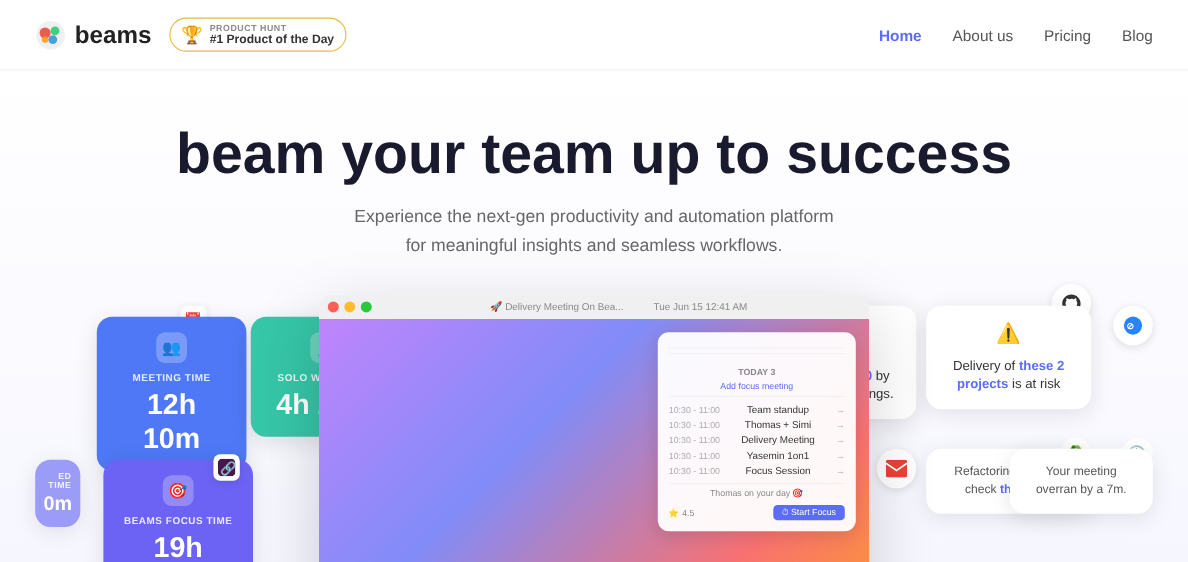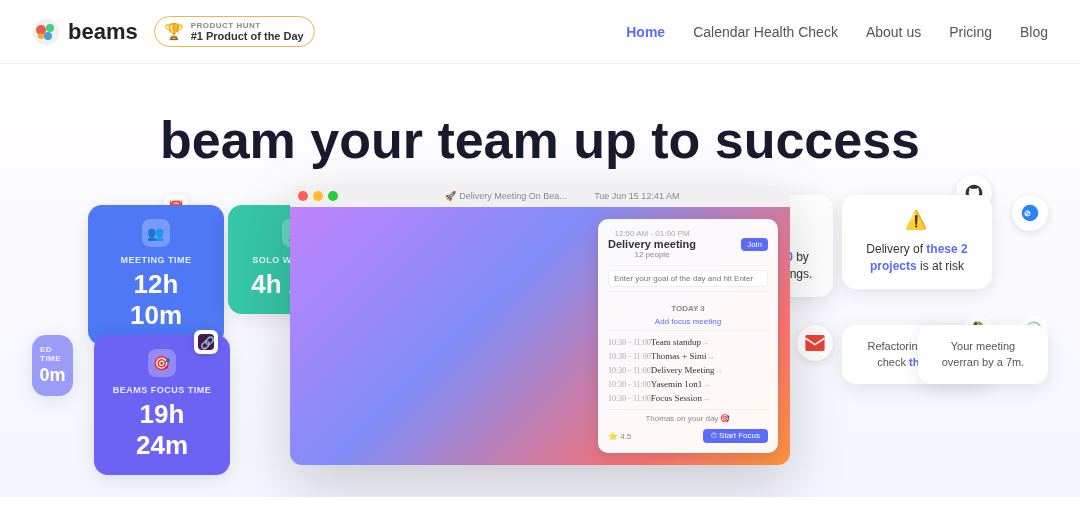--- a/index.html
+++ b/index.html
@@ -60,21 +60,21 @@
     }
     .card-focus-time {
       left: 62px; top: 150px; width: 136px; background: #6c63f5; color: #fff;
       display: flex; flex-direction: column; align-items: center; gap: 4px;
     }
     .card-elapsed {
       left: 0px; top: 150px; width: 41px; background: #9b9cf7; color: #fff;
       display: flex; flex-direction: column; align-items: center; gap: 2px; border-radius: 14px; padding: 10px 8px;
     }
 
-    .card-label { font-size: 9px; font-weight: 600; letter-spacing: 0.5px; text-transform: uppercase; opacity: 0.85; text-align: left; }
+    .card-label { font-size: 9px; font-weight: 600; letter-spacing: 0.5px; text-transform: uppercase; opacity: 0.85; text-align: right; }
     .card-value { font-size: 26px; font-weight: 800; }
     .card-icon-row { display: flex; justify-content: center; align-items: center; margin-bottom: 4px; }
     .card-small-icon { width: 28px; height: 28px; border-radius: 8px; background: rgba(255,255,255,0.25); display: flex; align-items: center; justify-content: center; font-size: 14px; }
 
     
     .card-savings {
       right: 215px; top: 10px; width: 160px; padding: 14px;
       display: flex; flex-direction: column; gap: 8px;
     }
     .card-delivery {
@@ -153,21 +153,21 @@
       min-height: 250px; padding: 12px; display: flex; justify-content: flex-end; align-items: flex-start;
     }
     .app-panel {
       background: rgba(255,255,255,0.95); border-radius: 10px; width: 180px;
       padding: 10px; font-size: 9px; color: #333;
       box-shadow: 0 4px 15px rgba(0,0,0,0.12);
     }
     .panel-header { display: flex; justify-content: space-between; align-items: center; margin-bottom: 6px; }
     .panel-title { font-size: 11px; font-weight: 700; }
     .panel-join-btn { background: #5b6cf7; color: #fff; border: none; border-radius: 4px; font-size: 8px; padding: 2px 6px; cursor: pointer; }
-    .panel-row { display: flex; align-items: center; padding: 2px 0; font-family: Liberation Serif, serif; }
+    .panel-row { display: flex; justify-content: space-between; align-items: center; padding: 2px 0; }
     .panel-time { color: #aaa; font-size: 8px; }
     .panel-meeting { font-size: 9px; font-weight: 500; }
     .panel-divider { height: 1px; background: #f0f0f0; margin: 4px 0; }
     .panel-section { font-size: 8px; font-weight: 600; color: #888; margin-bottom: 3px; margin-top: 12px; }
     .panel-add-link { color: #5b6cf7; font-size: 8px; }
     .panel-footer { display: flex; justify-content: space-between; align-items: center; margin-top: 6px; }
     .panel-rating { font-size: 8px; color: #888; }
     .panel-start-btn { background: #5b6cf7; color: #fff; border: none; border-radius: 4px; font-size: 8px; padding: 2px 8px; cursor: pointer; }
 
     .text-link { color: #5b6cf7; font-weight: 600; text-decoration: none; }
@@ -192,29 +192,32 @@
     <div class="product-hunt-badge">
       <span class="ph-icon">🏆</span>
       <div class="ph-text">
         <span class="ph-label">PRODUCT HUNT</span>
         <span class="ph-title">#1 Product of the Day</span>
       </div>
     </div>
   </div>
   <div class="nav-right">
     <a class="nav-link active">Home</a>
-    <a class="nav-link">Calendar Health Check</a>
     <a class="nav-link">About us</a>
     <a class="nav-link">Pricing</a>
     <a class="nav-link">Blog</a>
   </div>
 </nav>
 
 <section class="hero">
   <h1>beam your team up to success</h1>
+  <p>
+    <span>Experience the next-gen productivity and automation platform</span><br>
+    <span>for meaningful insights and seamless workflows.</span>
+  </p>
 
   <div class="app-area">
 
     <div class="cal-badge">📅</div>
     <div class="card card-meeting-time">
       <div class="card-icon-row">
         <div class="card-small-icon">👥</div>
       </div>
       <div class="card-label">MEETING TIME</div>
       <div class="card-value">12h 10m</div>
@@ -246,30 +249,21 @@
 
     <div class="app-screenshot">
       <div class="app-titlebar">
         <div class="dot dot-red"></div>
         <div class="dot dot-yellow"></div>
         <div class="dot dot-green"></div>
         <span class="titlebar-text">🚀 Delivery Meeting On Bea... &nbsp;&nbsp;&nbsp;&nbsp;&nbsp;&nbsp;&nbsp;&nbsp;&nbsp; Tue Jun 15 12:41 AM</span>
       </div>
       <div class="app-body">
         <div class="app-panel">
-          <div class="panel-header">
-            <div>
-              <div style="font-size:8px;color:#aaa">12:50 AM - 01:00 PM</div>
-              <div class="panel-title">Delivery meeting</div>
-              <div style="font-size:8px;color:#888">12 people</div>
-            </div>
-            <button class="panel-join-btn">Join</button>
-          </div>
           <div class="panel-divider"></div>
-          <input style="width: 100%; border: 1px solid rgb(238, 238, 238); border-radius: 4px; padding: 3px 5px; font-size: 8px; color: rgb(170, 170, 170); outline: none;" placeholder="Enter your goal of the day and hit Enter">
           <div class="panel-divider"></div>
           <div class="panel-section">TODAY 3</div>
           <div style="margin-bottom:4px">
             <span class="panel-add-link">Add focus meeting</span>
           </div>
           <div class="panel-divider"></div>
           <div>
             <div class="panel-row">
               <span class="panel-time">10:30 - 11:00</span>
               <span class="panel-meeting">Team standup</span>

